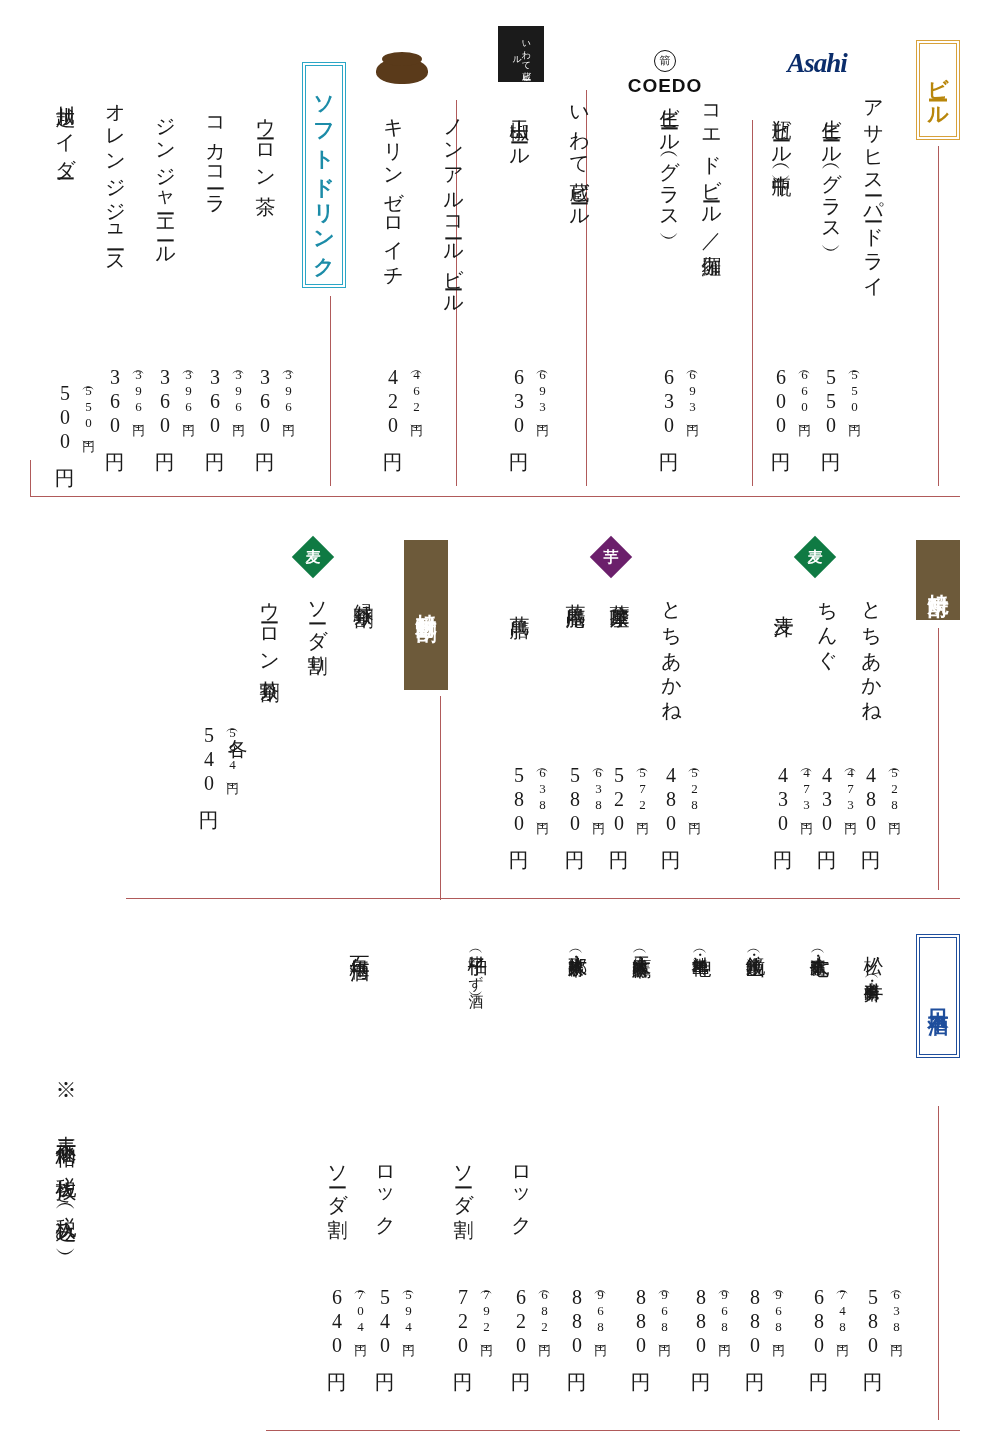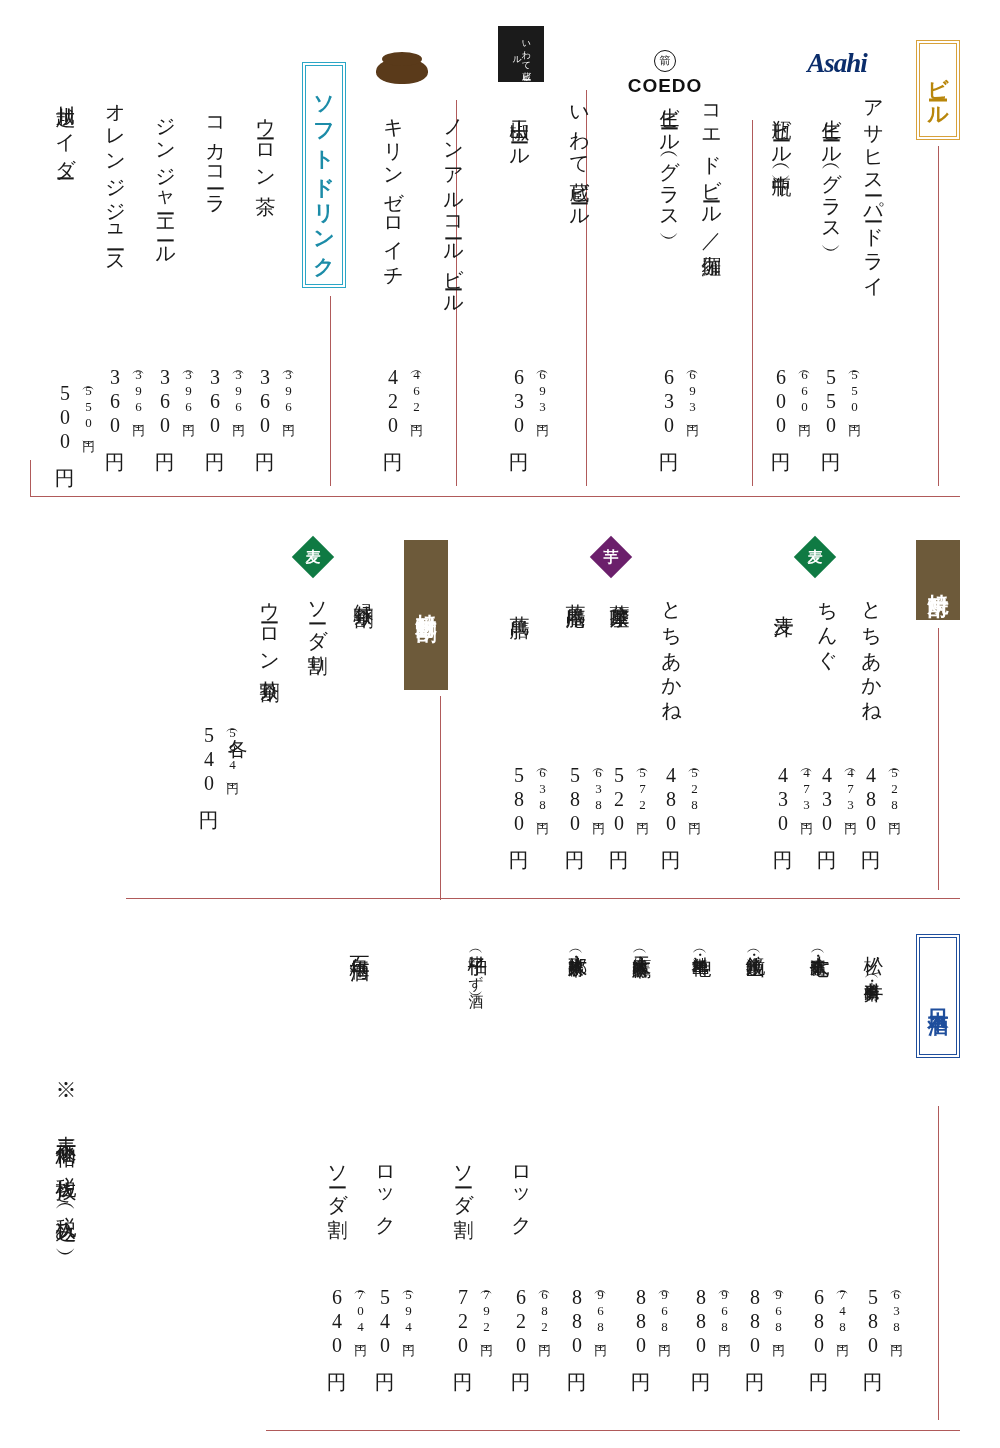--- a/index.html
+++ b/index.html
@@ -143,21 +143,21 @@
 </head>
 <body>
 
 <div class="section">
 
   <div class="cat-box cat-beer double" style="left:916px; top:40px; width:44px; height:100px;">
     <span class="lab">ビール</span>
   </div>
   <div class="rule v" style="left:938px; top:146px; height:340px;"></div>
 
-  <div class="logo logo-asahi" style="left:792px; top:48px; width:90px;">Asahi</div>
+  <div class="logo logo-asahi" style="left:772px; top:48px; width:90px;">Asahi</div>
 
   <div class="item" style="left:862px; top:86px;">
     <div class="name">アサヒスーパードライ</div>
   </div>
 
   <div class="item" style="left:820px; top:104px;">
     <div class="name">生ビール（グラス）</div>
   </div>
   <div class="price" style="left:818px; top:366px;">
     <div class="main">550円</div>

